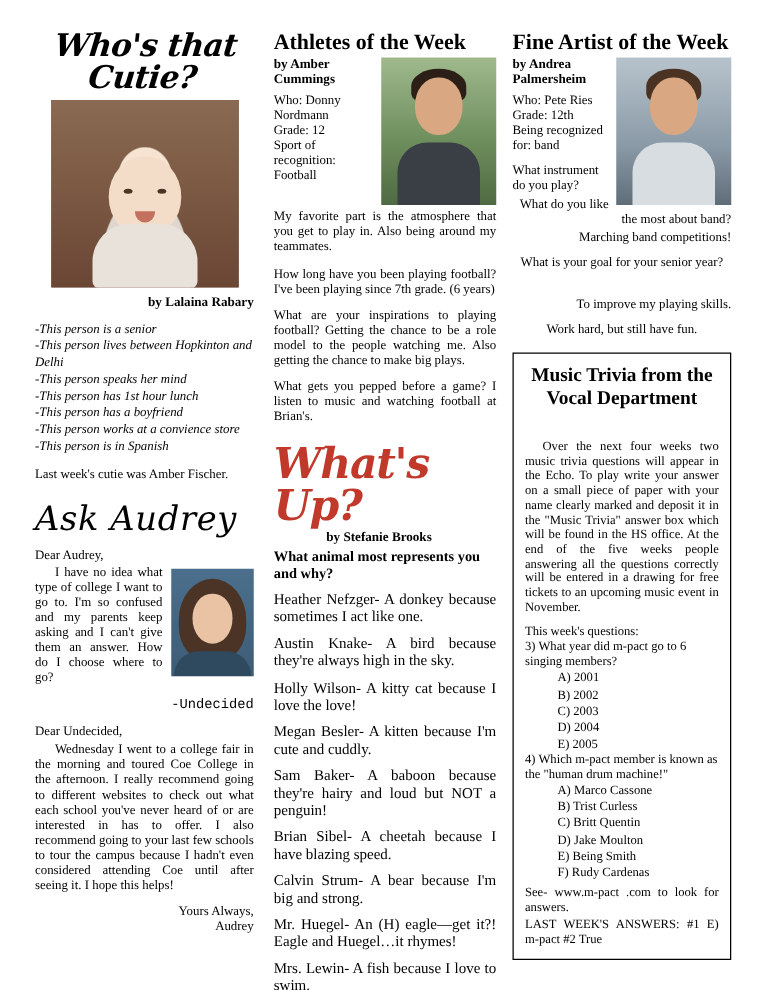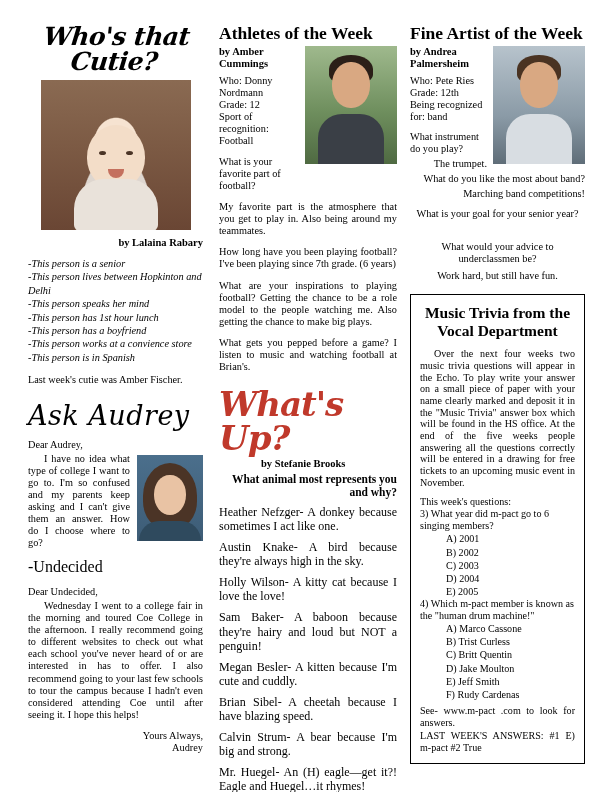--- a/index.html
+++ b/index.html
@@ -74,21 +74,21 @@
     letter-spacing:0.5px;
   }
   .audrey-photo{
     float:right;width:66px;height:86px;margin:2px 0 3px 7px;
     background:linear-gradient(180deg,#4b6f8c 0%,#3d5c76 100%);
     position:relative;overflow:hidden;
   }
   .audrey-photo .hair{position:absolute;left:6px;top:8px;width:54px;height:66px;background:#4b3426;border-radius:50% 50% 42% 42%;}
   .audrey-photo .fc{position:absolute;left:17px;top:20px;width:32px;height:40px;background:#e9c3a4;border-radius:48% 48% 50% 50%;}
   .audrey-photo .sh{position:absolute;left:2px;bottom:0;width:62px;height:20px;background:#2f4a5e;border-radius:26px 26px 0 0;}
-  .sign{font-size:16px;margin:0 0 9px 0;}
+  .sign{text-align:right;font-size:11px;margin:0 0 9px 0;font-family:Liberation Mono, monospace;}
 
   
   .photo-box{
     width:92px;height:118px;position:relative;overflow:hidden;
     float:right;margin:0 0 4px 6px;
   }
   .ph-athlete{background:linear-gradient(180deg,#9fb98d 0%,#6f8f5e 55%,#4f6a42 100%);}
   .ph-artist{background:linear-gradient(180deg,#b7c3cc 0%,#8a9aa6 60%,#5f6d78 100%);}
   .photo-box .hd{position:absolute;left:50%;margin-left:-19px;top:16px;width:38px;height:46px;background:#d9a882;border-radius:48%;}
   .photo-box .hair2{position:absolute;left:50%;margin-left:-22px;top:9px;width:44px;height:28px;background:#2b1f18;border-radius:50% 50% 30% 30%;}
@@ -98,29 +98,29 @@
 
   
   .whatsup{
     font-family:"DejaVu Serif", serif;
     font-weight:bold;font-style:italic;
     font-size:34px;line-height:1;margin:14px 0 3px 0;
     color:#c0392b;
     letter-spacing:-1px;
   }
   .wu-by{font-weight:bold;font-size:10.5px;margin:0 0 4px 0;padding-left:42px;}
-  .wu-q{font-weight:bold;font-size:11.5px;text-align:right;line-height:1.15;margin:0 0 6px 0;}
+  .wu-q{font-weight:bold;font-size:11.5px;text-align:left;line-height:1.15;margin:0 0 6px 0;}
   .wu-item{font-size:12px;line-height:1.17;text-align:justify;margin:0 0 7px 0;}
 
   
   .trivia{
     border:1.5px solid #000;padding:7px 9px 9px 9px;margin-top:12px;
   }
   .trivia h2{
-    font-size:15.5px;font-weight:bold;text-align:center;margin:2px 0 8px 0;line-height:1.15;
+    font-size:15.5px;font-weight:bold;text-align:center;margin:2px 0 24px 0;line-height:1.15;
   }
   .trivia p{font-size:10.1px;line-height:1.16;margin:0 0 7px 0;}
   .trivia .lead{text-indent:14px;}
   .opt{font-size:10.1px;line-height:1.2;margin:0 0 1px 0;padding-left:26px;}
   .qline{font-size:10.1px;line-height:1.2;margin:0 0 1px 0;}
 
   .fa-body p{margin-bottom:8px;}
   .indent{text-indent:16px;}
   .center{text-align:center;}
   .rightind{text-align:right;}
@@ -186,36 +186,35 @@
       <div class="hair2"></div>
       <div class="hd"></div>
       <div class="torso"></div>
     </div>
 
     <div class="byline">by Amber Cummings</div>
 
     <p style="white-space:pre-line;text-align:left">Who: Donny Nordmann
 Grade: 12
 Sport of recognition: Football</p>
-    <p style="text-align:left">What is your favorite part of football?</p>
     <div class="clear"></div>
     <p>My favorite part is the atmosphere that you get to play in. Also being around my teammates.</p>
     <p>How long have you been playing football? I've been playing since 7th grade. (6 years)</p>
     <p>What are your inspirations to playing football? Getting the chance to be a role model to the people watching me. Also getting the chance to make big plays.</p>
     <p>What gets you pepped before a game? I listen to music and watching football at Brian's.</p>
 
     <div class="whatsup">What's Up?</div>
     <div class="wu-by">by Stefanie Brooks</div>
     <div class="wu-q">What animal most represents you and why?</div>
 
     <div class="wu-item">Heather Nefzger- A donkey because sometimes I act like one.</div>
     <div class="wu-item">Austin Knake- A bird because they're always high in the sky.</div>
     <div class="wu-item">Holly Wilson- A kitty cat because I love the love!</div>
+    <div class="wu-item">Megan Besler- A kitten because I'm cute and cuddly.</div>
     <div class="wu-item">Sam Baker- A baboon because they're hairy and loud but NOT a penguin!</div>
-    <div class="wu-item">Megan Besler- A kitten because I'm cute and cuddly.</div>
     <div class="wu-item">Brian Sibel- A cheetah because I have blazing speed.</div>
     <div class="wu-item">Calvin Strum- A bear because I'm big and strong.</div>
     <div class="wu-item">Mr. Huegel- An (H) eagle—get it?! Eagle and Huegel…it rhymes!</div>
     <div class="wu-item">Mrs. Lewin- A fish because I love to swim.</div>
     <div class="wu-item">Brett Graybill- A panda because I'm fat.</div>
 
   </div>
 
   <div class="col col3">
 
@@ -227,44 +226,43 @@
       <div class="torso"></div>
     </div>
 
     <div class="byline">by Andrea Palmersheim</div>
 
     <div class="fa-body">
       <p style="white-space:pre-line;text-align:left">Who: Pete Ries
 Grade: 12th
 Being recognized for: band</p>
       <p style="text-align:left;margin-bottom:3px">What instrument do you play?</p>
-      <p class="rightind" style="margin-bottom:3px">The trumpet.</p>
       <p style="text-align:right;margin-bottom:3px">What do you like the most about band?</p>
       <div class="clear"></div>
       <p class="rightind">Marching band competitions!</p>
       <p class="center" style="margin-bottom:21px">What is your goal for your senior year?</p>
-      <p class="center" style="margin-bottom:5px">What would your advice to underclassmen be?</p>
+      <p class="rightind">To improve my playing skills.</p>
       <p class="center">Work hard, but still have fun.</p>
     </div>
 
     <div class="trivia">
       <h2>Music Trivia from the Vocal Department</h2>
       <p class="lead">Over the next four weeks two music trivia questions will appear in the Echo.  To play write your answer on a small piece of paper with your name clearly marked and deposit it in the "Music Trivia" answer box which will be found in the HS office.  At the end of the five weeks people answering all the questions correctly will be entered in a drawing for free tickets to an upcoming music event in November.</p>
       <p style="margin-bottom:1px">This week's questions:</p>
       <div class="qline">3)  What year did m-pact go to 6 singing members?</div>
       <div class="opt">A)  2001</div>
       <div class="opt">B)  2002</div>
       <div class="opt">C)  2003</div>
       <div class="opt">D)  2004</div>
       <div class="opt" style="margin-bottom:0">E)  2005</div>
       <div class="qline">4)  Which m-pact member is known as the "human drum machine!"</div>
       <div class="opt">A)  Marco Cassone</div>
       <div class="opt">B)  Trist Curless</div>
       <div class="opt">C)  Britt Quentin</div>
       <div class="opt">D)  Jake Moulton</div>
-      <div class="opt">E)  Jeff Smith</div>
+      <div class="opt">E)  Being Smith</div>
       <div class="opt" style="margin-bottom:4px">F)  Rudy Cardenas</div>
       <p style="margin-bottom:2px">See-  www.m-pact .com to look for answers.</p>
       <p style="margin-bottom:0">LAST WEEK'S ANSWERS:  #1 E) m-pact  #2 True</p>
     </div>
   </div>
 
 </div>
 
 </body></html>

